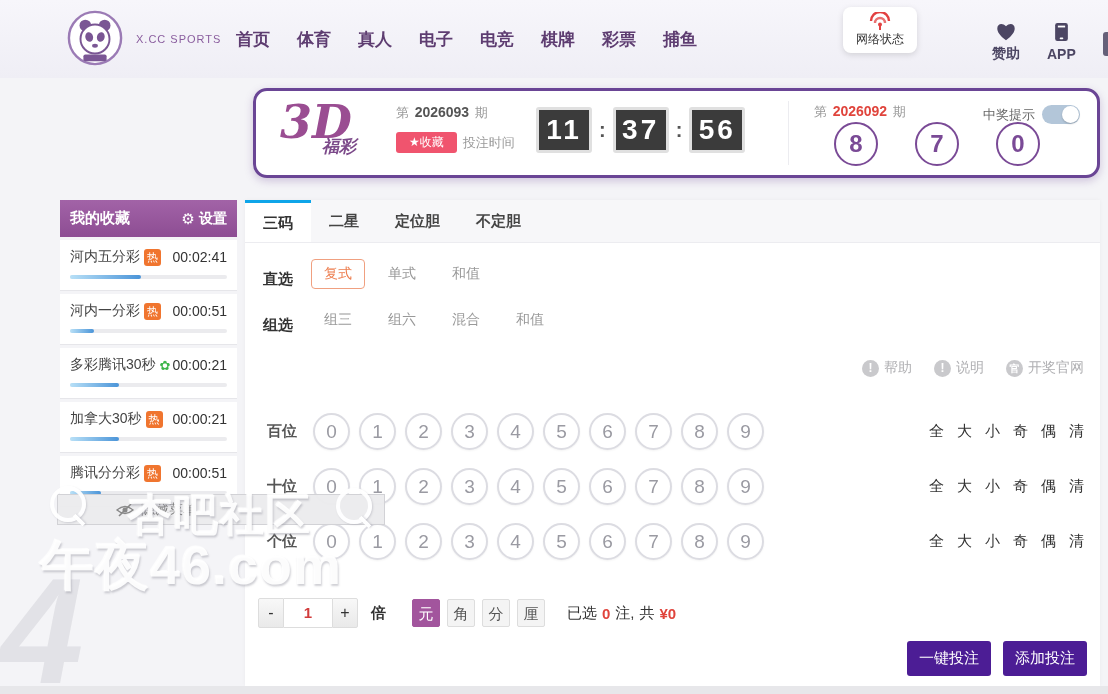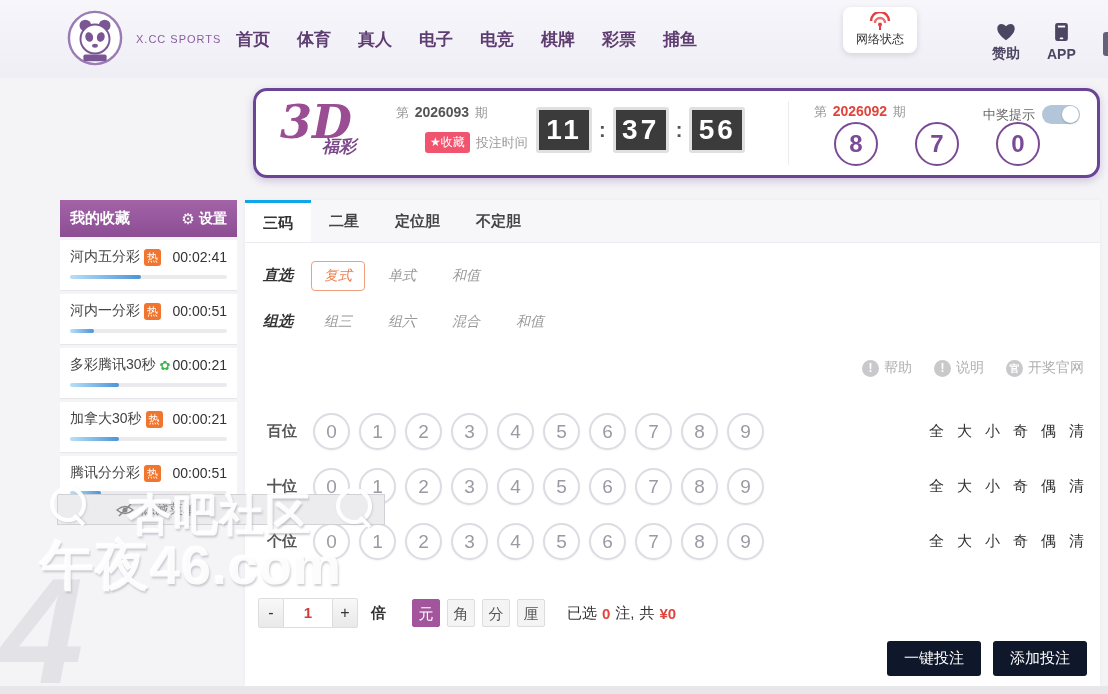--- a/index.html
+++ b/index.html
@@ -29,21 +29,21 @@
   .draw-card { position:absolute; left:253px; top:88px; width:841px; height:84px; background:#fff;
                border:3px solid #6a4595; border-radius:14px; box-shadow:0 3px 8px rgba(106,69,149,0.28); }
   .game-logo { position:absolute; left:24px; top:12px; width:104px; height:60px; cursor:default; }
   .g3d { position:absolute; left:0; top:-8px; font-size:46px; font-weight:bold; font-style:italic;
          color:#9a4d92; font-family:"DejaVu Serif","Liberation Serif",serif; }
   .gfc { position:absolute; left:42px; top:32px; font-size:17px; font-weight:bold; font-style:italic; color:#7c4a8a; }
   .issue-block { position:absolute; left:140px; top:13px; }
   .issue-line { font-size:13px; color:#999; }
   .issue-line b { font-size:14px; color:#555; margin:0 2px; }
   .issue-line2 { margin-top:10px; display:flex; align-items:center; gap:6px; }
-  .fav-badge { background:#f0546e; color:#fff; font-size:12px; border-radius:3px; padding:2px 5px; cursor:pointer;margin-left:29px; }
+  .fav-badge { background:#f0546e; color:#fff; font-size:12px; border-radius:3px; padding:2px 13px; cursor:pointer; }
   .bet-time { font-size:13px; color:#999; }
   .countdown { position:absolute; left:280px; top:16px; display:flex; align-items:center; gap:7px; }
   .digit { display:inline-block; width:50px; height:40px; line-height:40px; background:#3b3b3b; color:#fff;
            font-size:28px; font-weight:bold; text-align:center; border:3px solid #e0e0e0; border-radius:3px;
            letter-spacing:3px; }
   .colon { font-size:20px; font-weight:bold; color:#555; }
   .vdiv { position:absolute; left:532px; top:10px; width:1px; height:64px; background:#ececf0; }
   .last-line { position:absolute; left:558px; top:12px; width:124px; font-size:13px; color:#999; }
   .last-line b { color:#e0443c; font-size:14px; margin:0 2px; }
   .draw-balls { position:absolute; left:578px; top:31px; display:flex; gap:37px; }
@@ -73,21 +73,21 @@
   .hide-menu { position:absolute; left:57px; top:494px; width:328px; height:31px; box-sizing:border-box;
                background:rgba(235,235,237,0.95); border:1px solid #d2d2d6; display:flex; align-items:center;
                padding-left:58px; gap:7px; font-size:14px; color:#777; cursor:pointer; z-index:40; }
 
   
   .panel { position:absolute; left:245px; top:200px; width:855px; height:486px; background:#fff;
            box-shadow:0 0 4px rgba(0,0,0,0.04); }
   .tabbar { height:42px; background:#f7f7f9; border-bottom:1px solid #ececf0; display:flex; }
   .tab { padding:0 18px; line-height:42px; font-size:15px; font-weight:bold; color:#444; cursor:pointer; }
   .tab.active { background:#fff; border-top:3px solid #0ea5e9; line-height:39px; color:#333; }
-  .play-row { display:flex; align-items:center; padding-left:18px; margin-top:19px; height:27px;font-style:italic; }
+  .play-row { display:flex; align-items:flex-end; padding-left:18px; margin-top:19px; height:27px; }
   .play-label { font-size:15px; font-weight:bold; color:#333; width:48px; }
   .chip { font-size:14px; color:#999; padding:5px 12px; margin-right:10px; cursor:pointer; border:1px solid transparent; }
   .chip.sel { color:#ed7d4e; border:1px solid #f0a080; border-radius:4px; background:#fff; }
   .links-row { display:flex; justify-content:flex-end; align-items:center; gap:22px; padding-right:16px;
                margin-top:20px; height:26px; }
   .hlink { display:flex; align-items:center; gap:5px; font-size:14px; color:#b0b0b3; cursor:pointer; }
   .licon { width:17px; height:17px; border-radius:50%; background:#c9c9cc; color:#fff; font-size:12px;
            font-weight:bold; text-align:center; line-height:17px; font-style:normal; }
   .licon.off { font-size:10px; }
   .pos-row { display:flex; align-items:center; padding:0 16px 0 22px; margin-top:14px; height:41px; }
@@ -106,21 +106,21 @@
   .step-val { width:48px; height:28px; line-height:28px; text-align:center; background:#fff; border-top:1px solid #ddd;
               border-bottom:1px solid #ddd; color:#d23c3c; font-weight:bold; font-size:15px; cursor:text; }
   .beis { font-size:15px; font-weight:bold; color:#333; margin-left:13px; }
   .units { display:flex; gap:7px; margin-left:26px; }
   .unit { width:28px; height:28px; line-height:28px; box-sizing:border-box; text-align:center; font-size:15px;
           background:#f4f4f4; border:1px solid #ddd; color:#555; cursor:pointer; border-radius:2px; }
   .unit.sel { background:#a2559d; border-color:#a2559d; color:#fff; }
   .summary { margin-left:22px; font-size:15px; color:#333; display:flex; gap:5px; align-items:center; }
   .red { color:#e0443c; font-weight:bold; }
   .actions { position:absolute; right:13px; bottom:10px; display:flex; gap:12px; }
-  .action-btn { width:94px; height:35px; background:#0f172a; color:#fff; font-size:15px; border:none;
+  .action-btn { width:84px; height:35px; background:#4c1d95; color:#fff; font-size:15px; border:none;
                 border-radius:3px; cursor:pointer; font-family:inherit; }
   .bottom-strip { position:absolute; left:0; top:686px; width:1108px; height:8px; background:#e7e7ea; }
 
   
   .wm { position:absolute; pointer-events:none; color:rgba(255,255,255,0.92); font-weight:bold; z-index:50;
         text-shadow:1px 2px 2px rgba(150,150,162,0.45), -1px -1px 1px rgba(255,255,255,0.9); }
   .wm1 { left:128px; top:486px; font-size:44px; letter-spacing:2px; }
   .wm2 { left:40px; top:530px; font-size:54px; letter-spacing:1px; }
   .wm-corner { position:absolute; left:0px; top:545px; font-size:150px; font-weight:bold; font-style:italic;
                color:rgba(203,203,210,0.45); z-index:1; pointer-events:none; }

